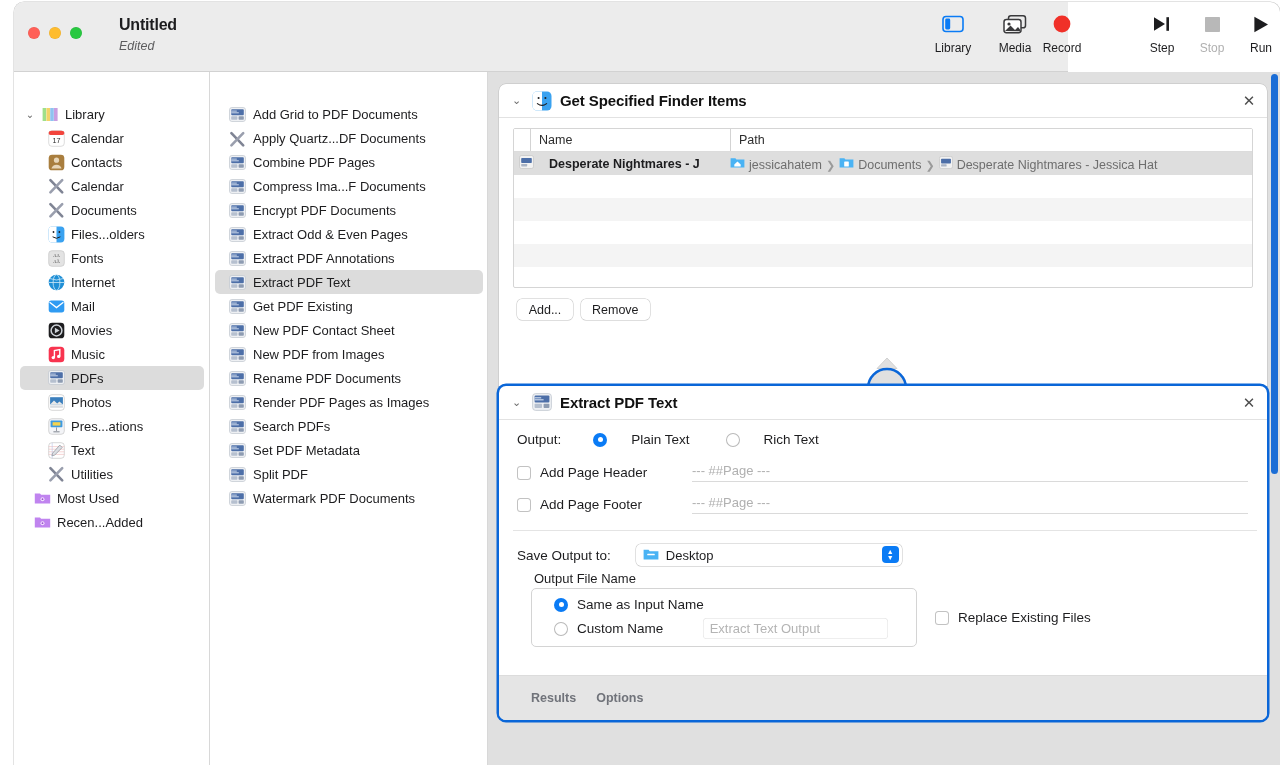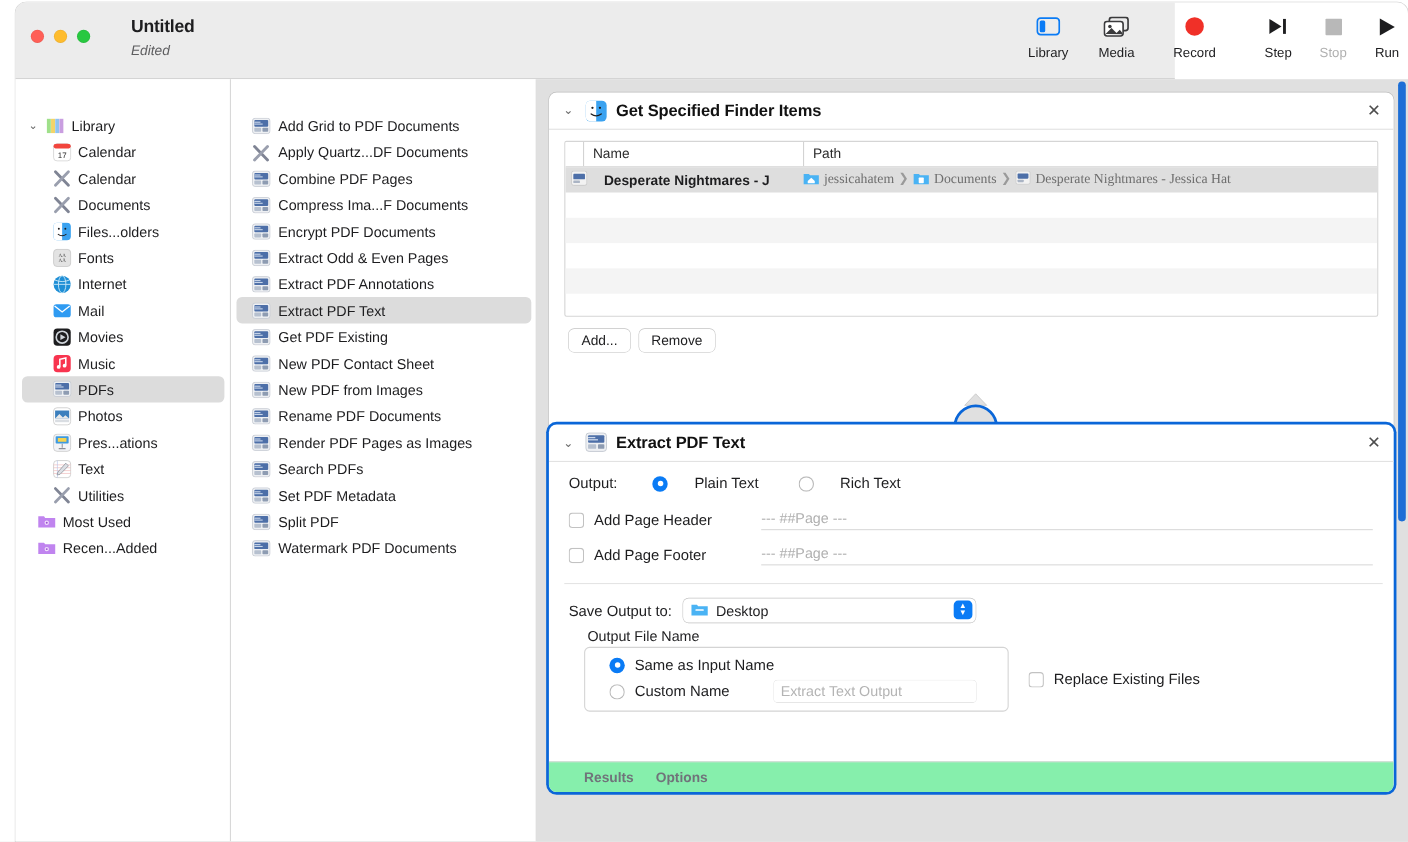--- a/index.html
+++ b/index.html
@@ -148,24 +148,24 @@
   }
   .card-head .tri { font-size: 11px; color: #6b6b6b; width: 12px; }
   .card-head .appicon { width: 20px; height: 20px; }
   .card-head .ttl { font-size: 15px; font-weight: bold; color: #111; letter-spacing: -0.1px; }
   .card-close {
     position: absolute; right: 11px; top: 10px;
     width: 14px; height: 14px; color: #4d4d4d; font-size: 15px; line-height: 13px;
     text-align: center; font-family: "Liberation Sans", sans-serif;
   }
   .card-foot {
-    height: 28px; border-top: 0.5px solid #dcdcdc;
+    height: 45px; border-top: 0.5px solid #dcdcdc;
     display: flex; align-items: center; gap: 20px; padding-left: 32px;
     font-size: 12.5px; font-weight: bold; color: #70737a;
-    background: #86efac;
+    background: #e5e5e5;
   }
 
   
   .filetable {
     margin: 10px 14px 0 14px;
     border: 0.5px solid #d5d5d5; border-radius: 2px;
     height: 160px; overflow: hidden; background: #fff;
   }
   .ft-head { height: 23px; display: flex; background: #fff; border-bottom: 0.5px solid #dcdcdc;}
   .ft-head .c { font-size: 12.5px; color: #2c2c2c; padding-left: 8px; display: flex; align-items: center; }
@@ -173,22 +173,22 @@
   .ft-head .c.path { flex: 1; border-left: 0.5px solid #d3d3d3; }
   .ft-row { height: 23px; display: flex; align-items: center; }
   .ft-row.alt { background: #f4f4f4; }
   .ft-row.filled { background: #dedede; }
   .ft-row .fname {
     width: 216px; display: flex; align-items: center; gap: 15px;
     font-size: 12.5px; color: #1d1d1f; padding-left: 5px; font-weight: 600;
     white-space: nowrap; overflow: hidden;
   }
   .ft-row .fpath {
-    flex: 1; display: flex; align-items: flex-start; gap: 4px;
-    font-size: 12.5px; color: #6e6e6e; white-space: nowrap; overflow: hidden; font-family: Liberation Serif, serif;
+    flex: 1; display: flex; align-items: flex-end; gap: 4px;
+    font-size: 12.5px; color: #6e6e6e; white-space: nowrap; overflow: hidden;
   }
   .crumbsep { color: #9a9a9a; font-size: 11px; }
 
   .btnrow { display: flex; gap: 8px; margin: 11px 0 0 18px; }
   .pbtn {
     height: 21px; min-width: 56px; padding: 0 11px;
     background: #fff; border-radius: 5px;
     box-shadow: 0 0 0 0.5px #c4c4c4, 0 0.5px 0.5px rgba(0,0,0,.06);
     font-size: 12.5px; color: #1d1d1f;
     display: flex; align-items: center; justify-content: center;
@@ -293,21 +293,21 @@
         <svg width="24" height="19" viewBox="0 0 24 19">
           <rect x="5.5" y="0.8" width="17" height="12" rx="2.4" fill="none" stroke="#3a3a3c" stroke-width="1.5"></rect>
           <rect x="1" y="4.5" width="17" height="13.2" rx="2.4" fill="#fff" stroke="#3a3a3c" stroke-width="1.5"></rect>
           <circle cx="6" cy="9" r="1.6" fill="#3a3a3c"></circle>
           <path d="M2 16 L7.5 10.5 L12 15 L15 12 L17 14.5 L17 16.2 Z" fill="#3a3a3c"></path>
         </svg>
       </span>
       <span class="tblabel">Media</span>
     </div>
 
-    <div class="tbitem" style="left:1040px">
+    <div class="tbitem" style="left:1016px">
       <span class="glyph">
         <svg width="20" height="20" viewBox="0 0 20 20">
             <circle cx="10" cy="10" r="8.4" fill="#f03028"></circle>
           </svg>
       </span>
       <span class="tblabel">Record</span>
     </div>
 
     <div class="tbitem" style="left:1116px">
       <span class="glyph">
@@ -371,20 +371,28 @@
         <span>Library</span>
       </div>
       <div id="libchildren">
           <div class="librow child">
             <span class="ic"><svg width="17" height="17" viewBox="0 0 17 17">
                 <rect x="0.7" y="0.7" width="15.6" height="15.6" rx="3.2" fill="#fff" stroke="#cfcfcf" stroke-width="0.7"></rect>
                 <rect x="0.7" y="0.7" width="15.6" height="4.4" rx="3.2" fill="#f2453d"></rect>
                 <text x="8.5" y="13.2" font-size="7.2" text-anchor="middle" fill="#2b2b2b" font-family="sans-serif">17</text>
               </svg></span>
             <span>Calendar</span>
+          </div>
+          <div class="librow child">
+            <span class="ic"><svg width="17" height="17" viewBox="0 0 17 17">
+                <rect x="0.7" y="0.7" width="15.6" height="15.6" rx="3.4" fill="#a97e3e"></rect>
+                <circle cx="8.5" cy="6.2" r="2.6" fill="#e8d6b8"></circle>
+                <path d="M3.4 14.6 A5.3 5.3 0 0 1 13.6 14.6 Z" fill="#e8d6b8"></path>
+              </svg></span>
+            <span>Contacts</span>
           </div>
           <div class="librow child">
             <span class="ic"><svg width="17" height="17" viewBox="0 0 17 17">
                 <path d="M2.4 2.2 L14.2 14.4" stroke="#7f8494" stroke-width="2.6" stroke-linecap="round"></path>
                 <path d="M14.2 2.2 L2.4 14.4" stroke="#9a9fae" stroke-width="2.6" stroke-linecap="round"></path>
               </svg></span>
             <span>Calendar</span>
           </div>
           <div class="librow child">
             <span class="ic"><svg width="17" height="17" viewBox="0 0 17 17">
@@ -821,21 +829,21 @@
         </div>
 
         <div class="frow" style="gap:9px;margin-bottom:16px">
           <span class="checkbox"></span>
           <span class="flabel" style="width:125px">Add Page Footer</span>
           <span class="underline-field" style="width:556px;margin-left:18px">--- ##Page ---</span>
         </div>
 
         <div style="border-top:0.5px solid #e4e4e4;margin:0 -4px 13px -4px"></div>
 
-        <div class="frow" style="gap:10px;margin-bottom:12px">
+        <div class="frow" style="gap:25px;margin-bottom:12px">
           <span class="flabel">Save Output to:</span>
           <span class="popupbtn" style="width:266px">
             <span>
               <svg width="16" height="14" viewBox="0 0 16 14">
                 <path d="M0.6 2.8 L5.6 2.8 L6.7 4.2 L15.4 4.2 L15.4 12.6 L0.6 12.6 Z" fill="#4ab3f4"></path>
                 <rect x="4.2" y="6.8" width="7.6" height="1.5" rx="0.6" fill="#ffffff"></rect>
               </svg>
             </span>
             <span>Desktop</span>
             <span class="popup-arrows">

